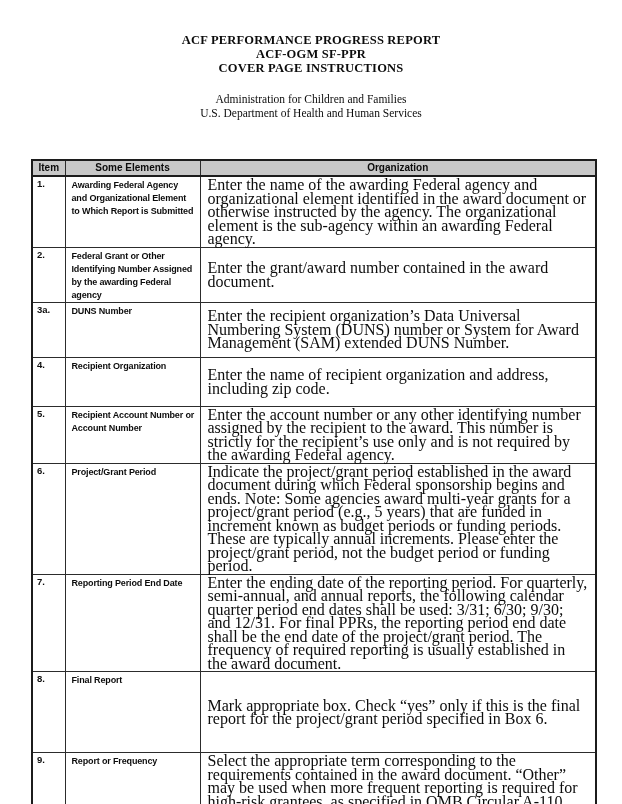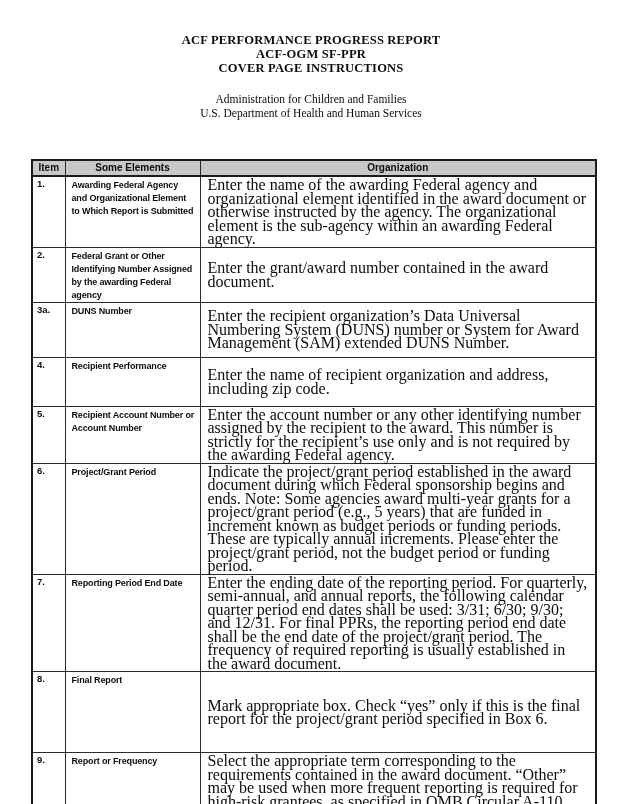--- a/index.html
+++ b/index.html
@@ -103,21 +103,21 @@
       <td class="element">Federal Grant or Other Identifying Number Assigned by the awarding Federal agency</td>
       <td class="instruction">Enter the grant/award number contained in the award document.</td>
     </tr>
         <tr>
       <td class="item">3a.</td>
       <td class="element">DUNS Number</td>
       <td class="instruction">Enter the recipient organization’s Data Universal Numbering System (DUNS) number or System for Award Management (SAM) extended DUNS Number.</td>
     </tr>
         <tr>
       <td class="item">4.</td>
-      <td class="element">Recipient Performance</td>
+      <td class="element">Recipient Organization</td>
       <td class="instruction">Enter the name of recipient organization and address, including zip code.</td>
     </tr>
         <tr>
       <td class="item">5.</td>
       <td class="element">Recipient Account Number or Account Number</td>
       <td class="instruction">Enter the account number or any other identifying number assigned by the recipient to the award. This number is strictly for the recipient’s use only and is not required by the awarding Federal agency.</td>
     </tr>
         <tr>
       <td class="item">6.</td>
       <td class="element">Project/Grant Period</td>

